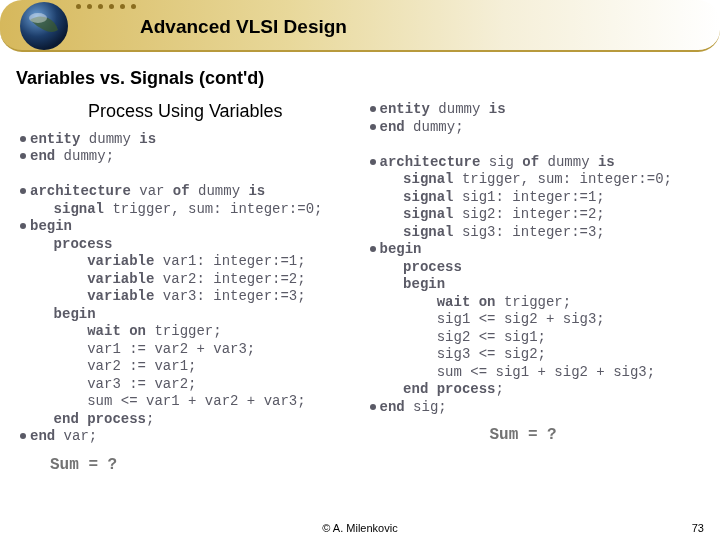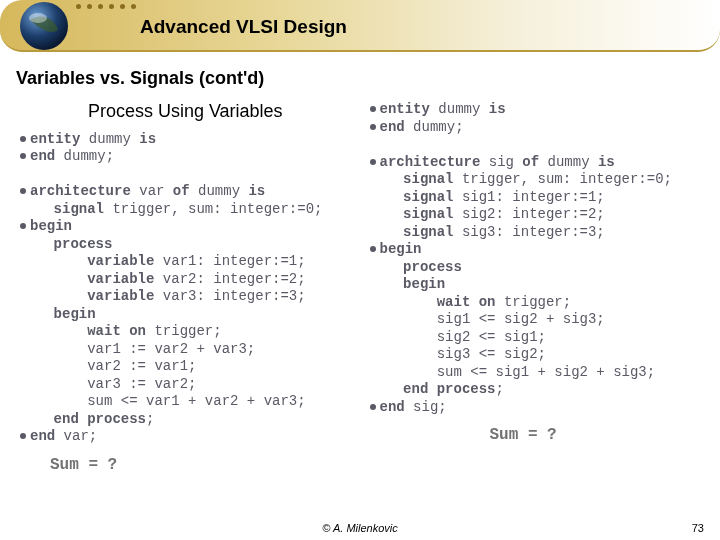--- a/index.html
+++ b/index.html
@@ -93,21 +93,20 @@
     left: 0;
     right: 0;
     font-size: 11px;
     color: #000;
   }
   .copyright {
     position: absolute;
     left: 50%;
     transform: translateX(-50%);
     bottom: 0;
-    font-style: italic;
   }
   .pagenum {
     position: absolute;
     right: 16px;
     bottom: 0;
   }
   .bul {
     display: inline-block;
     width: 6px;
     height: 6px;

